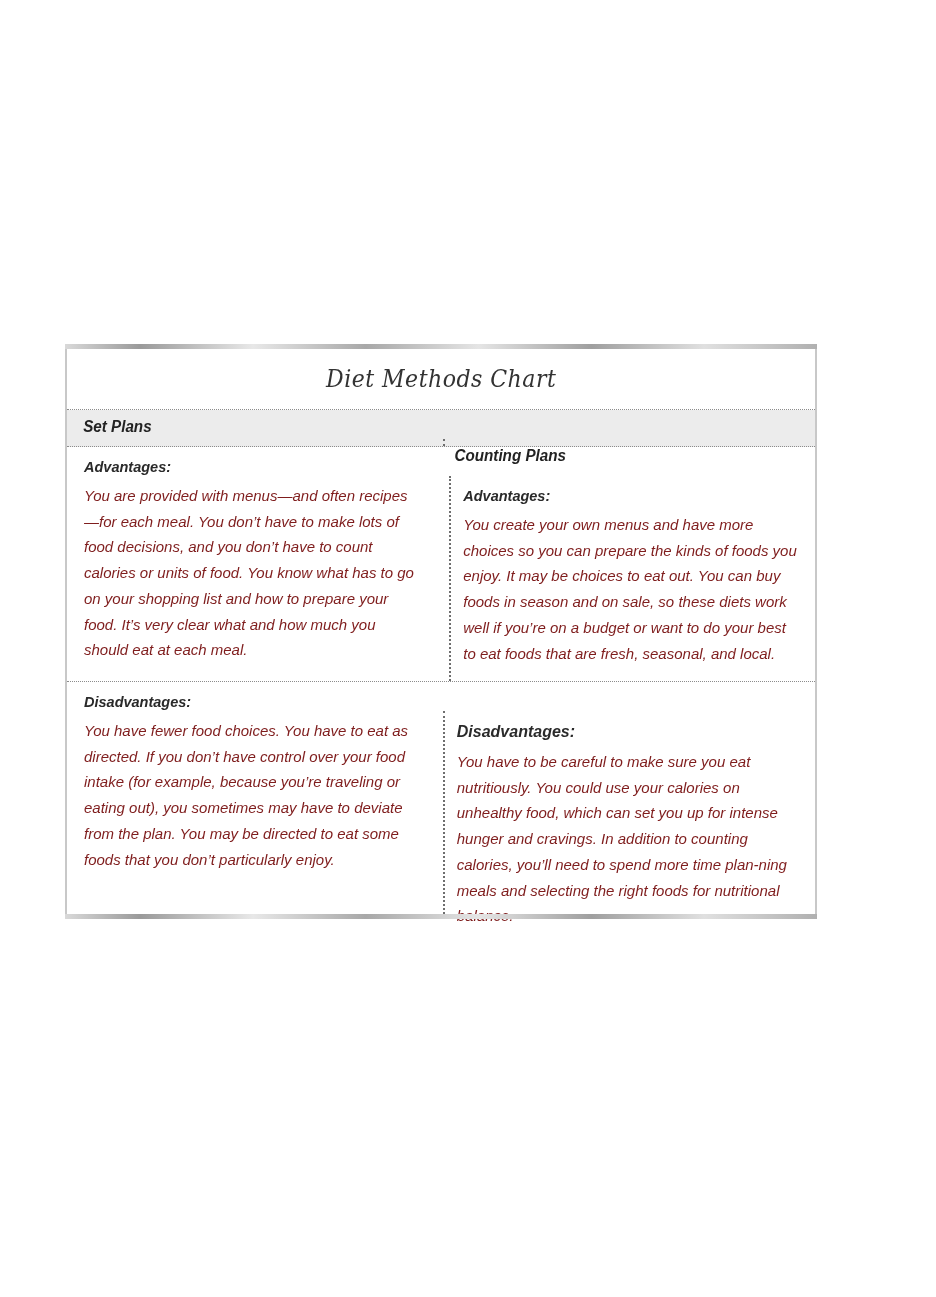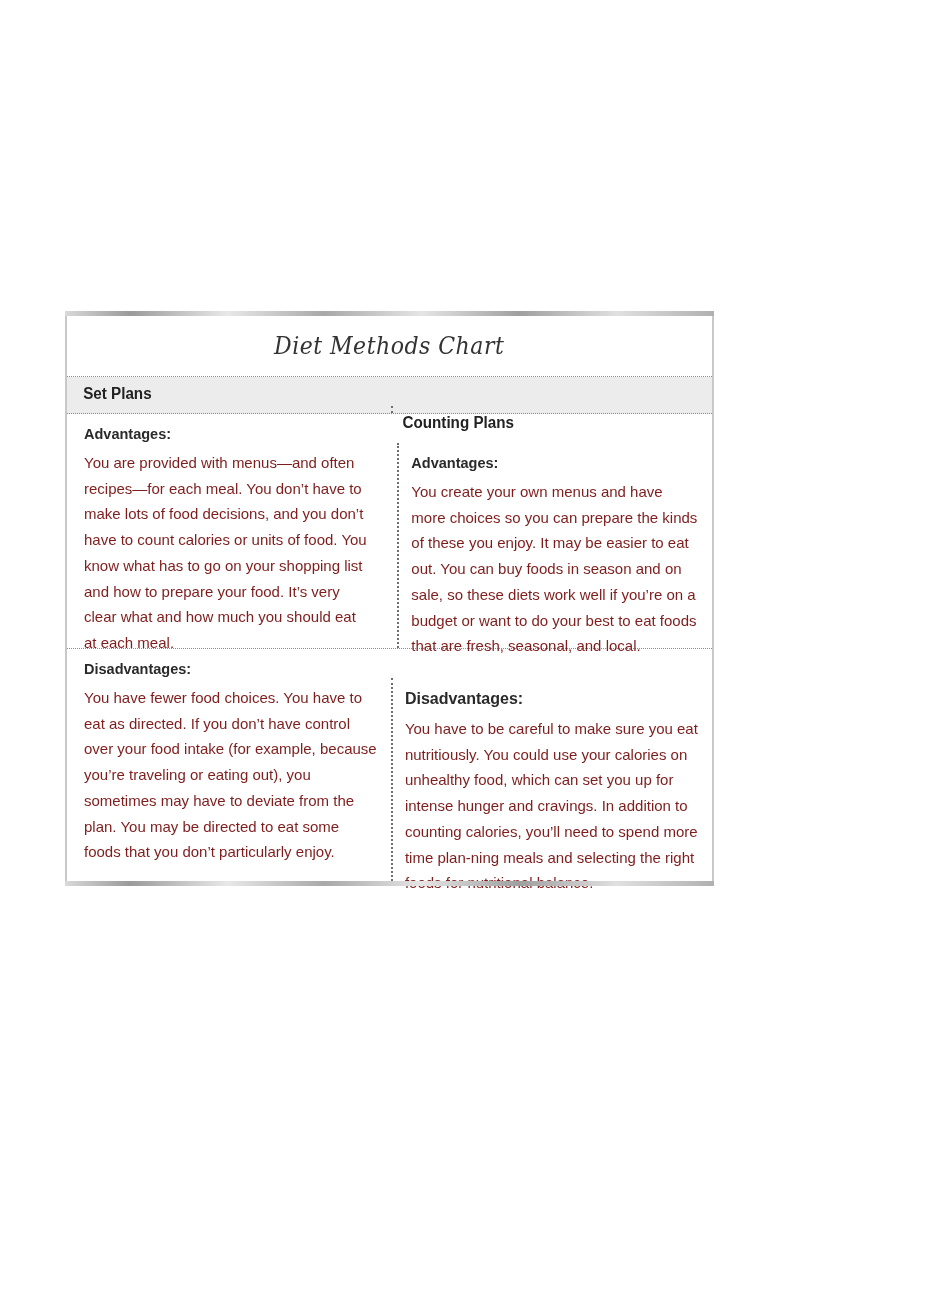--- a/index.html
+++ b/index.html
@@ -1,18 +1,18 @@
 <!DOCTYPE html>
 <html><head>
   <meta charset="utf-8">
   <style>
     html, body { margin: 0; padding: 0; background: #ffffff; }
     body { width: 936px; height: 1297px; position: relative; font-family: "Liberation Sans", sans-serif; color: #222; }
     .chart {
-      position: absolute; left: 65px; top: 311px; width: 649px; height: 575px;
+      position: absolute; left: 65px; top: 344px; width: 752px; height: 575px;
       box-sizing: border-box;
       border-left: 2px solid #c8c8c8; border-right: 2px solid #c8c8c8;
     }
     .bar-top, .bar-bottom {
       position: absolute; left: -2px; right: -2px; height: 5px;
       background: linear-gradient(90deg, #d9d9d9 0%, #9a9a9a 10%, #e8e8e8 25%, #a8a8a8 40%, #e5e5e5 55%, #9f9f9f 70%, #e0e0e0 85%, #b0b0b0 100%);
     }
     .bar-top { top: 0; }
     .bar-bottom { bottom: 0; }
     .title-row {
@@ -22,21 +22,21 @@
     }
     .title {
       font-family: "DejaVu Serif", serif; font-style: italic; font-size: 24px;
       color: #333; letter-spacing: 0.5px; transform: scaleX(0.92);
     }
     .header-row {
       position: absolute; left: 0; right: 0; top: 66px; height: 36px;
       background: #ececec; border-bottom: 1px dotted #8c8c8c;
       display: flex;
     }
-    .col { position: relative; box-sizing: border-box; }
+    .col { position: relative; box-sizing: border-box; font-style: italic; }
     .col-left { width: 406px; }
     .col-right { width: 402px; border-left: 2px dotted #6e6e6e; margin-top: 29px; }
     .header-cell {
       font-weight: bold; font-size: 16px; padding: 8px 0 0 17px; color: #222;
       transform-origin: left; transform: scaleX(0.95);
     }
     .header-row .col-right .header-cell { padding-left: 10px; }
     .row {
       position: absolute; left: 0; right: 0; display: flex;
     }
@@ -70,21 +70,21 @@
   <div class="row row-adv">
     <div class="col col-left">
       <div class="cell">
         <div class="label">Advantages:</div>
         <div class="text">You are provided with menus—and often recipes—for each meal. You don’t have to make lots of food decisions, and you don’t have to count calories or units of food. You know what has to go on your shopping list and how to prepare your food. It’s very clear what and how much you should eat at each meal.</div>
       </div>
     </div>
     <div class="col col-right">
       <div class="cell">
         <div class="label">Advantages:</div>
-        <div class="text">You create your own menus and have more choices so you can prepare the kinds of these you enjoy. It may be easier to eat out. You can buy foods in season and on sale, so these diets work well if you’re on a budget or want to do your best to eat foods that are fresh, seasonal, and local.</div>
+        <div class="text">You create your own menus and have more choices so you can prepare the kinds of foods you enjoy. It may be choices to eat out. You can buy foods in season and on sale, so these diets work well if you’re on a budget or want to do your best to eat foods that are fresh, seasonal, and local.</div>
       </div>
     </div>
   </div>
 
   <div class="row row-dis">
     <div class="col col-left">
       <div class="cell">
         <div class="label">Disadvantages:</div>
         <div class="text">You have fewer food choices. You have to eat as directed. If you don’t have control over your food intake (for example, because you’re traveling or eating out), you sometimes may have to deviate from the plan. You may be directed to eat some foods that you don’t particularly enjoy.</div>
       </div>

